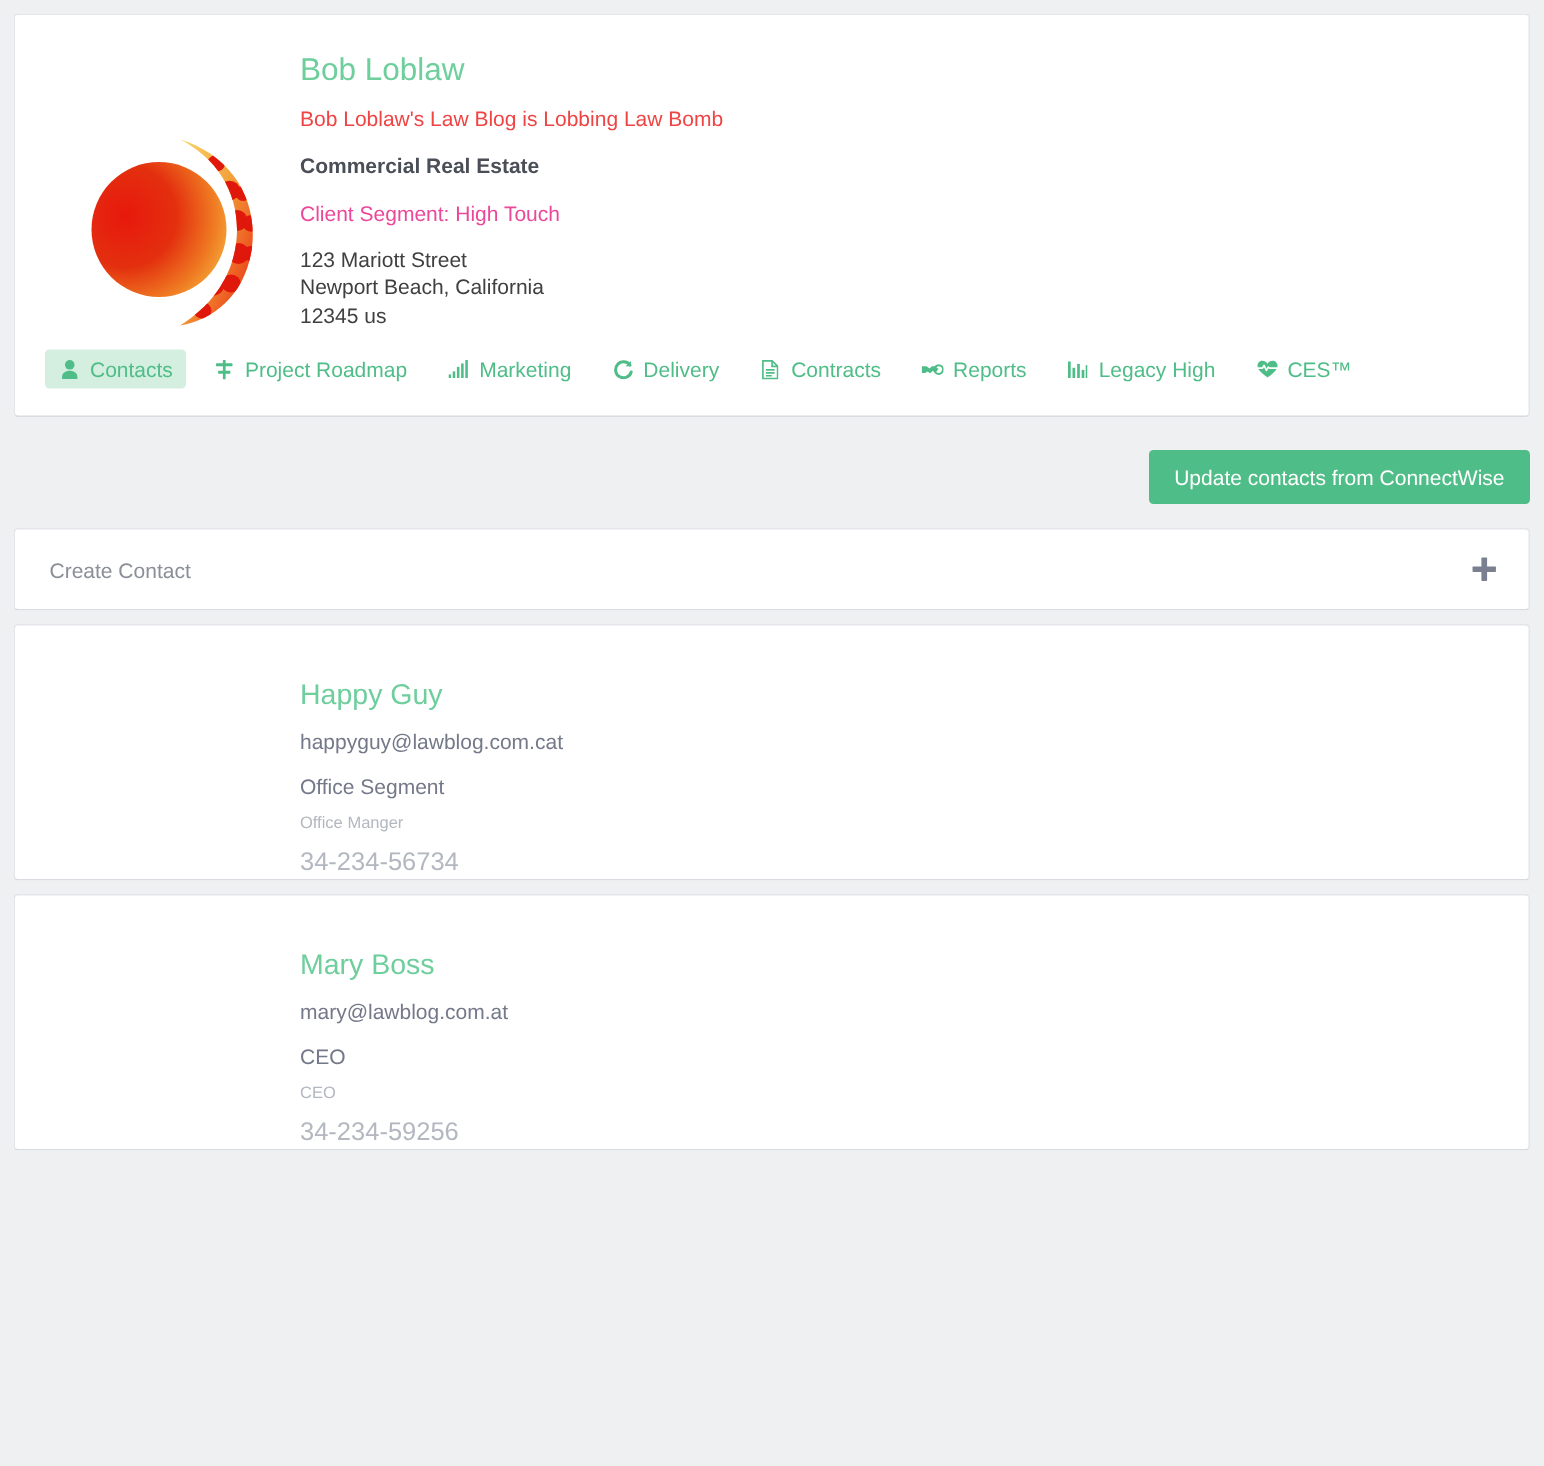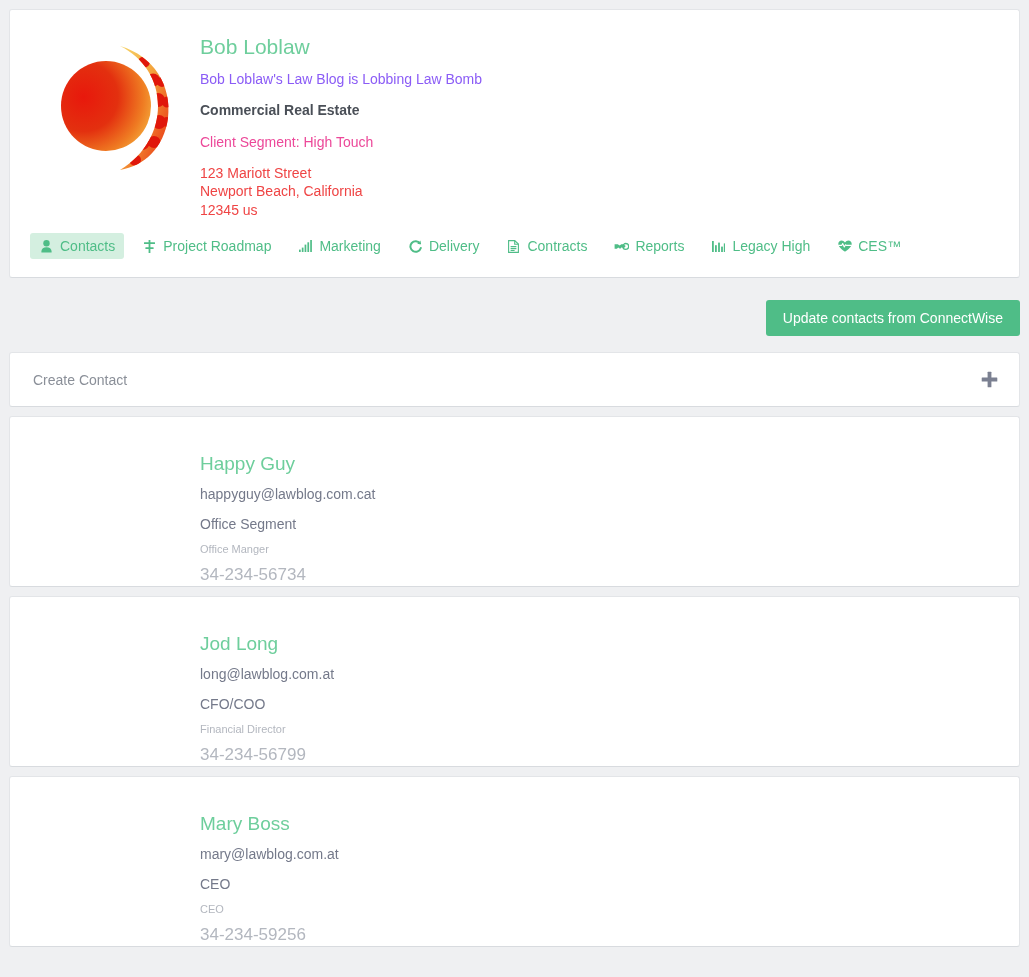--- a/index.html
+++ b/index.html
@@ -31,21 +31,21 @@
   }
 
   
   .company-card {
     margin: 9px 9px 0 9px;
     width: 1011px;
     padding: 0;
   }
   .company-body {
     display: flex;
-    align-items: flex-start;
+    align-items: flex-end;
     padding: 22px 20px 0 20px;
   }
   .logo-wrap {
     width: 170px;
     flex: 0 0 170px;
     display: flex;
     justify-content: center;
     padding-top: 10px;
   }
   .logo {
@@ -59,40 +59,40 @@
   }
   .company-name {
     font-size: 21px;
     color: #6ece9c;
     line-height: 1.2;
     margin: 0 0 11px 0;
     font-weight: normal;
   }
   .company-tagline {
     font-size: 14px;
-    color: #8b5cf6;
+    color: #ef4444;
     margin: 0 0 13px 0;
     line-height: 1.3;
   }
   .company-industry {
     font-size: 14px;
     color: #4a4f57;
     font-weight: bold;
     margin: 0 0 13px 0;
     line-height: 1.3;
   }
   .company-segment {
     font-size: 14px;
     color: #ec4899;
     margin: 0 0 13px 0;
     line-height: 1.3;
   }
   .company-address {
     font-size: 14px;
-    color: #ef4444;
+    color: #404040;
     line-height: 1.32;
     margin: 0;
   }
 
   
   .tabs {
     display: flex;
     align-items: center;
     padding: 14px 20px 18px 20px;
     gap: 0;
@@ -387,30 +387,20 @@
     <div class="contact-avatar-wrap"></div>
     <div class="contact-info">
       <h2 class="contact-name">Happy Guy</h2>
       <div class="contact-email">happyguy@lawblog.com.cat</div>
       <div class="contact-title">Office Segment</div>
       <div class="contact-subtitle">Office Manger</div>
       <div class="contact-phone">34-234-56734</div>
     </div>
   </div>
 
-  <div class="card contact-card">
-    <div class="contact-avatar-wrap"></div>
-    <div class="contact-info">
-      <h2 class="contact-name">Jod Long</h2>
-      <div class="contact-email">long@lawblog.com.at</div>
-      <div class="contact-title">CFO/COO</div>
-      <div class="contact-subtitle">Financial Director</div>
-      <div class="contact-phone">34-234-56799</div>
-    </div>
-  </div>
 
   <div class="card contact-card">
     <div class="contact-avatar-wrap"></div>
     <div class="contact-info">
       <h2 class="contact-name">Mary Boss</h2>
       <div class="contact-email">mary@lawblog.com.at</div>
       <div class="contact-title">CEO</div>
       <div class="contact-subtitle">CEO</div>
       <div class="contact-phone">34-234-59256</div>
     </div>

